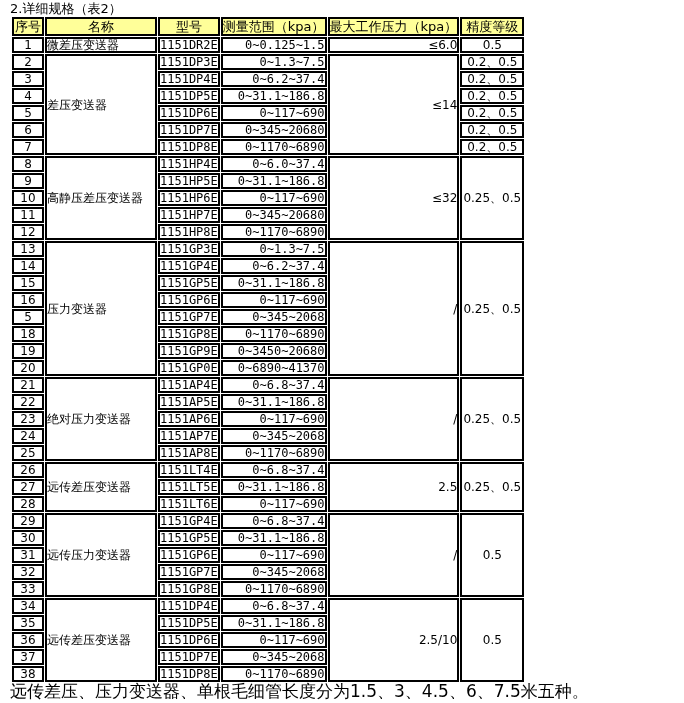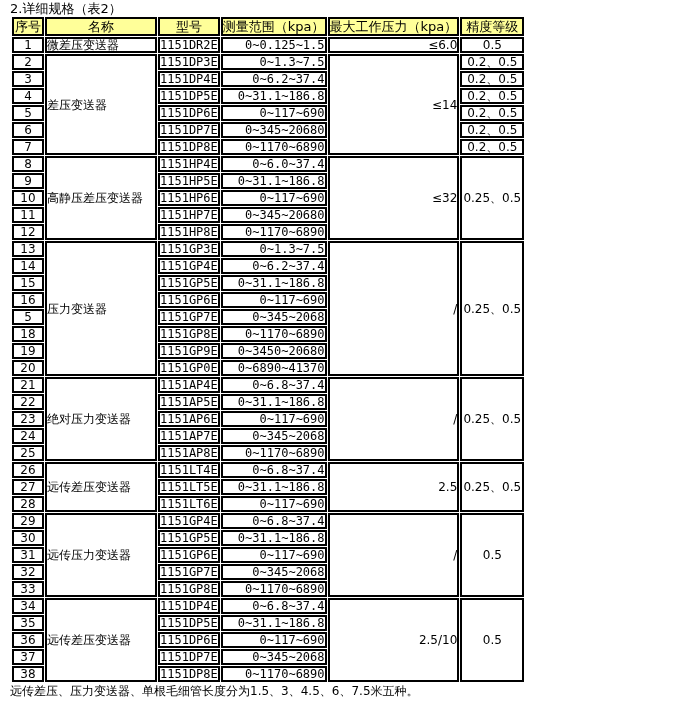--- a/index.html
+++ b/index.html
@@ -61,21 +61,21 @@
   }
   td.c-range {
     text-align: right;
     padding-left: 1px;
     font-family: "DejaVu Sans Mono", monospace;
     font-size: 11px;
   }
   td.c-press { text-align: right; }
   td.c-acc   { text-align: center; margin-top: 44px; }
   .doc-footer {
-    font-size: 12px;
+    font-size: 17px;
     line-height: 15px;
     padding: 1px 0 0 10px;
     white-space: nowrap;
   }
 </style>
 </head>
 <body>
 
 <div class="page">
 

